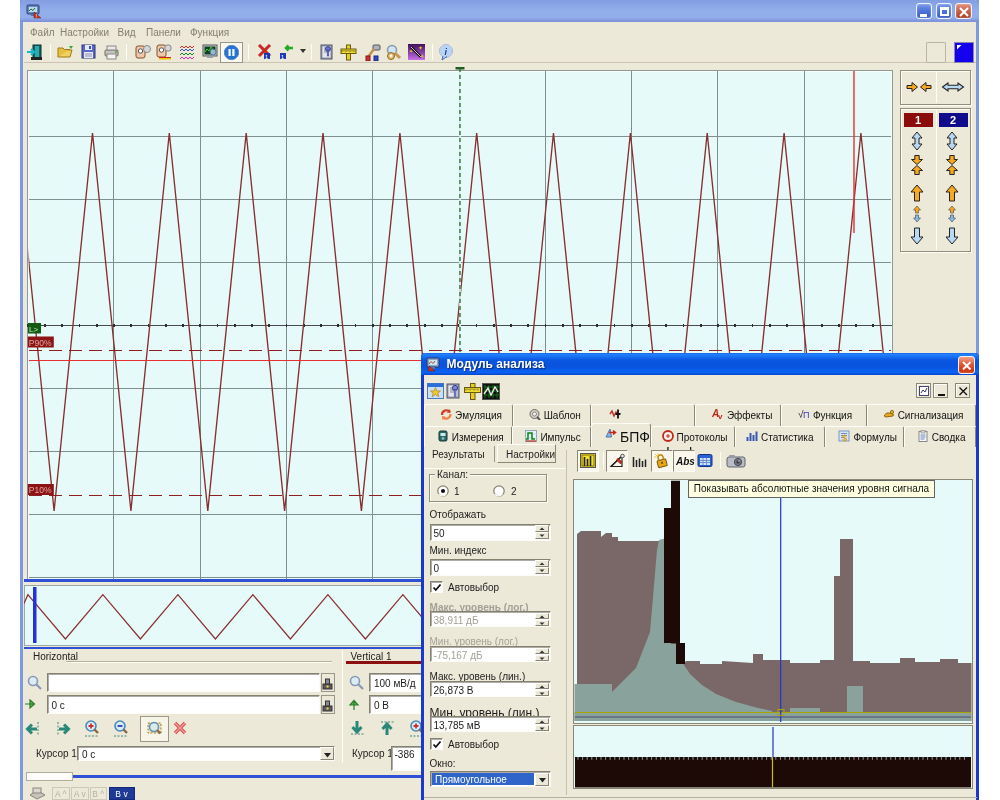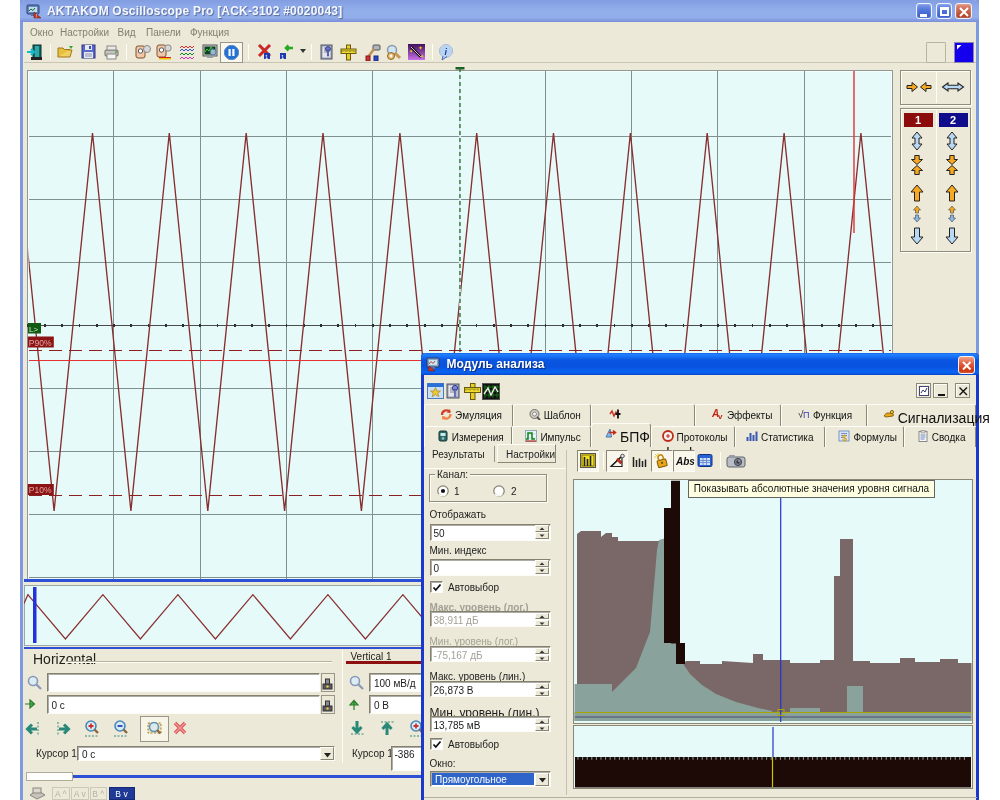--- a/index.html
+++ b/index.html
@@ -15,35 +15,34 @@
 background:linear-gradient(180deg,#829de0 0%,#8aa5e6 20%,#93afeb 55%,#92aeea 80%,#7a8dda 100%)">
 <div class="abs" style="left:6px;top:3px;width:16px;height:16px">
 <svg width="16" height="16">
         <rect x="1" y="2" width="12" height="9" rx="1" fill="#6a84c8" stroke="#30406e"></rect>
         <rect x="3" y="4" width="8" height="5" fill="#b8e0e8"></rect>
         <path d="M3 8 L5 6 L7 7.5 L9 5" stroke="#286030" fill="none"></path>
         <rect x="5" y="11" width="4" height="2" fill="#5a709e"></rect>
         <path d="M8 9 L15 15 L8 15 Z" fill="#c03828" stroke="#701810" stroke-width="0.5"></path>
         <text x="9.5" y="15" font-size="5" fill="#fff">!</text>
       </svg></div>
-<div class="abs" style="left:27px;top:4px;font-size:12px;font-weight:bold;color:#f4f7ff;text-shadow:1px 1px 1px rgba(40,50,90,.55);letter-spacing:.2px">AKTAKOM Oscilloscope Pro [ACK-3102 #0020043]</div>
 </div>
 <div class="abs" style="left:915.5px;top:3px;width:16.5px;height:16px;border-radius:3px;border:1px solid #eef2fc;background:linear-gradient(180deg,#7d9be8 0%,#5379dd 40%,#3a60cf 85%,#3f62cc 100%);box-shadow:inset 0 0 2px rgba(255,255,255,.5)">
     <div class="abs" style="left:3px;top:10px;width:7px;height:3px;background:#fff"></div>
   </div>
 <div class="abs" style="left:935.5px;top:3px;width:16px;height:16px;border-radius:3px;border:1px solid #eef2fc;background:linear-gradient(180deg,#7d9be8 0%,#5379dd 40%,#3a60cf 85%,#3f62cc 100%);box-shadow:inset 0 0 2px rgba(255,255,255,.5)">
     <div class="abs" style="left:3px;top:3px;width:9px;height:9px;border:2px solid #fff;border-top-width:3px"></div>
   </div>
 <div class="abs" style="left:955px;top:3px;width:17px;height:16px;border-radius:3px;border:1px solid #eef2fc;background:linear-gradient(180deg,#e09284 0%,#cd6a52 40%,#b94a31 80%,#aa3d24 100%);box-shadow:inset 0 0 2px rgba(255,255,255,.5)">
     <svg class="abs" style="left:2px;top:2px" width="12" height="12">
       <path d="M2 2 L10 10 M10 2 L2 10" stroke="#fff" stroke-width="2"></path>
     </svg>
   </div>
 <div class="abs" style="left:23.5px;top:22px;width:952px;height:18px;background:#ece9d8"></div>
-<div class="abs" style="left:30px;top:27px;color:#847f72;font-size:10px">Окно</div>
+<div class="abs" style="left:30px;top:27px;color:#847f72;font-size:10px">Файл</div>
 <div class="abs" style="left:60px;top:27px;color:#847f72;font-size:10px">Настройки</div>
 <div class="abs" style="left:117.5px;top:27px;color:#847f72;font-size:10px">Вид</div>
 <div class="abs" style="left:146px;top:27px;color:#847f72;font-size:10px">Панели</div>
 <div class="abs" style="left:190px;top:27px;color:#847f72;font-size:10px">Функция</div>
 <div class="abs" style="left:23.5px;top:40px;width:952px;height:23px;background:#ece9d8;border-bottom:1px solid #c9c5b2"></div>
 <svg class="abs" style="left:26px;top:44px" width="18" height="17">
     <rect x="7" y="1" width="8" height="14" fill="#0e6a6a" stroke="#083030"></rect>
     <rect x="9" y="2" width="4" height="12" fill="#31a8a8"></rect>
     <path d="M1 8 L8 8 M5 5 L8 8 L5 11" stroke="#18b8c8" stroke-width="2.2" fill="none"></path>
     <rect x="5" y="13" width="11" height="3" fill="#222"></rect>
@@ -307,21 +306,21 @@
     <path d="M8 1 L14 8 L10.5 8 L10.5 17 L5.5 17 L5.5 8 L2 8 Z" fill="#f5a820" stroke="#222"></path>
   </svg>
 <svg class="abs" style="left:944px;top:206px" width="16" height="17">
     <path d="M4 0 L7.5 4 L5.5 4 L5.5 7 L2.5 7 L2.5 4 L0.5 4 Z" fill="#f5a820" stroke="#444" stroke-width=".6" transform="translate(4,0)"></path>
     <path d="M4 7 L7.5 3 L5.5 3 L5.5 0 L2.5 0 L2.5 3 L0.5 3 Z" fill="#88b8e8" stroke="#444" stroke-width=".6" transform="translate(4,9)"></path>
   </svg>
 <svg class="abs" style="left:944px;top:227px" width="16" height="18">
     <path d="M8 17 L14 10 L10.5 10 L10.5 1 L5.5 1 L5.5 10 L2 10 Z" fill="#b8d8f4" stroke="#222"></path>
   </svg>
 <div class="abs" style="left:341.5px;top:650px;width:1px;height:113px;background:#b5b1a0;border-right:1px solid #fffef2"></div>
-<div class="abs" style="left:33px;top:651px;font-size:14px;color:#23211c">Horizontal</div>
+<div class="abs" style="left:33px;top:651px;font-size:10px;color:#23211c">Horizontal</div>
 <div class="abs" style="left:66px;top:661px;width:266px;height:1.5px;background:#b5b1a0;border-bottom:1px solid #fffef2"></div>
 <svg class="abs" style="left:26px;top:674px" width="17" height="17">
     <circle cx="7" cy="7" r="4.5" fill="#dcecf4" stroke="#8898b8" stroke-width="1.6"></circle>
     <path d="M10.5 10.5 L15 15" stroke="#8898b8" stroke-width="2.2"></path>
   </svg>
 <div class="abs sunken" style="left:46.5px;top:672.5px;width:273px;height:19.5px">
     <div style="margin:20px 0 0 4px;font-size:10px">1 мкс/д</div>
   </div>
 <div class="abs" style="left:321px;top:672.5px;width:14px;height:19.5px;background:#ece9d8;border:1px solid #9a978a"></div>
 <svg class="abs" style="left:321px;top:676px" width="13" height="14">
@@ -506,21 +505,21 @@
 <svg class="abs" style="left:797.9000000000001px;top:407.5px;z-index:7;" width="12" height="12">
     <text x="0" y="10" font-size="10" fill="#222">√</text>
     <text x="5" y="10" font-size="9" fill="#3a3ac0">Π</text>
   </svg>
 <div class="abs" style="left:812.9000000000001px;top:409.5px;font-size:10px;color:#111;z-index:7;white-space:nowrap">Функция</div>
 <div class="abs" style="left:866.5px;top:403.5px;width:109.5px;height:22px;background:#ece9d8;border:1px solid #8a8775;border-bottom:none;border-top-color:#fffef6;border-left-color:#fffef6;border-radius:2.5px 2.5px 0 0;font-size:10px;color:#111;z-index:7;"></div>
 <svg class="abs" style="left:882.6500000000001px;top:407.5px;z-index:7;" width="12" height="12">
     <path d="M1 8 Q3 4 6 5 L10 6 Q11 7 10 8 L3 9 Z" fill="#e8a820" stroke="#906810"></path>
     <circle cx="9" cy="4" r="1.6" fill="#f0c040" stroke="#906810"></circle>
   </svg>
-<div class="abs" style="left:897.6500000000001px;top:409.5px;font-size:14px;color:#111;z-index:7;white-space:nowrap">Сигнализация</div>
+<div class="abs" style="left:897.6500000000001px;top:409.5px;font-size:10px;color:#111;z-index:7;white-space:nowrap">Сигнализация</div>
 <div class="abs" style="left:424.0px;top:425.5px;width:87.5px;height:21.5px;background:#ece9d8;border:1px solid #8a8775;border-bottom:none;border-top-color:#fffef6;border-left-color:#fffef6;border-radius:2.5px 2.5px 0 0;font-size:10px;color:#111;z-index:7;"></div>
 <svg class="abs" style="left:436.79999999999995px;top:429.5px;z-index:7;" width="12" height="12">
     <rect x="2" y="1" width="8" height="10" rx="1.5" fill="#2a6868" stroke="#143434"></rect>
     <rect x="3.5" y="3" width="5" height="3" fill="#cfe8e8"></rect>
     <circle cx="6" cy="8.5" r="1.4" fill="#88b8b8"></circle>
   </svg>
 <div class="abs" style="left:451.79999999999995px;top:431.5px;font-size:10px;color:#111;z-index:7;white-space:nowrap">Измерения</div>
 <div class="abs" style="left:511.5px;top:425.5px;width:79.5px;height:21.5px;background:#ece9d8;border:1px solid #8a8775;border-bottom:none;border-top-color:#fffef6;border-left-color:#fffef6;border-radius:2.5px 2.5px 0 0;font-size:10px;color:#111;z-index:7;"></div>
 <svg class="abs" style="left:525.4px;top:429.5px;z-index:7;" width="12" height="12">
     <rect x="0.5" y="0.5" width="11" height="11" fill="#eef4ff" stroke="#8aa"></rect>

